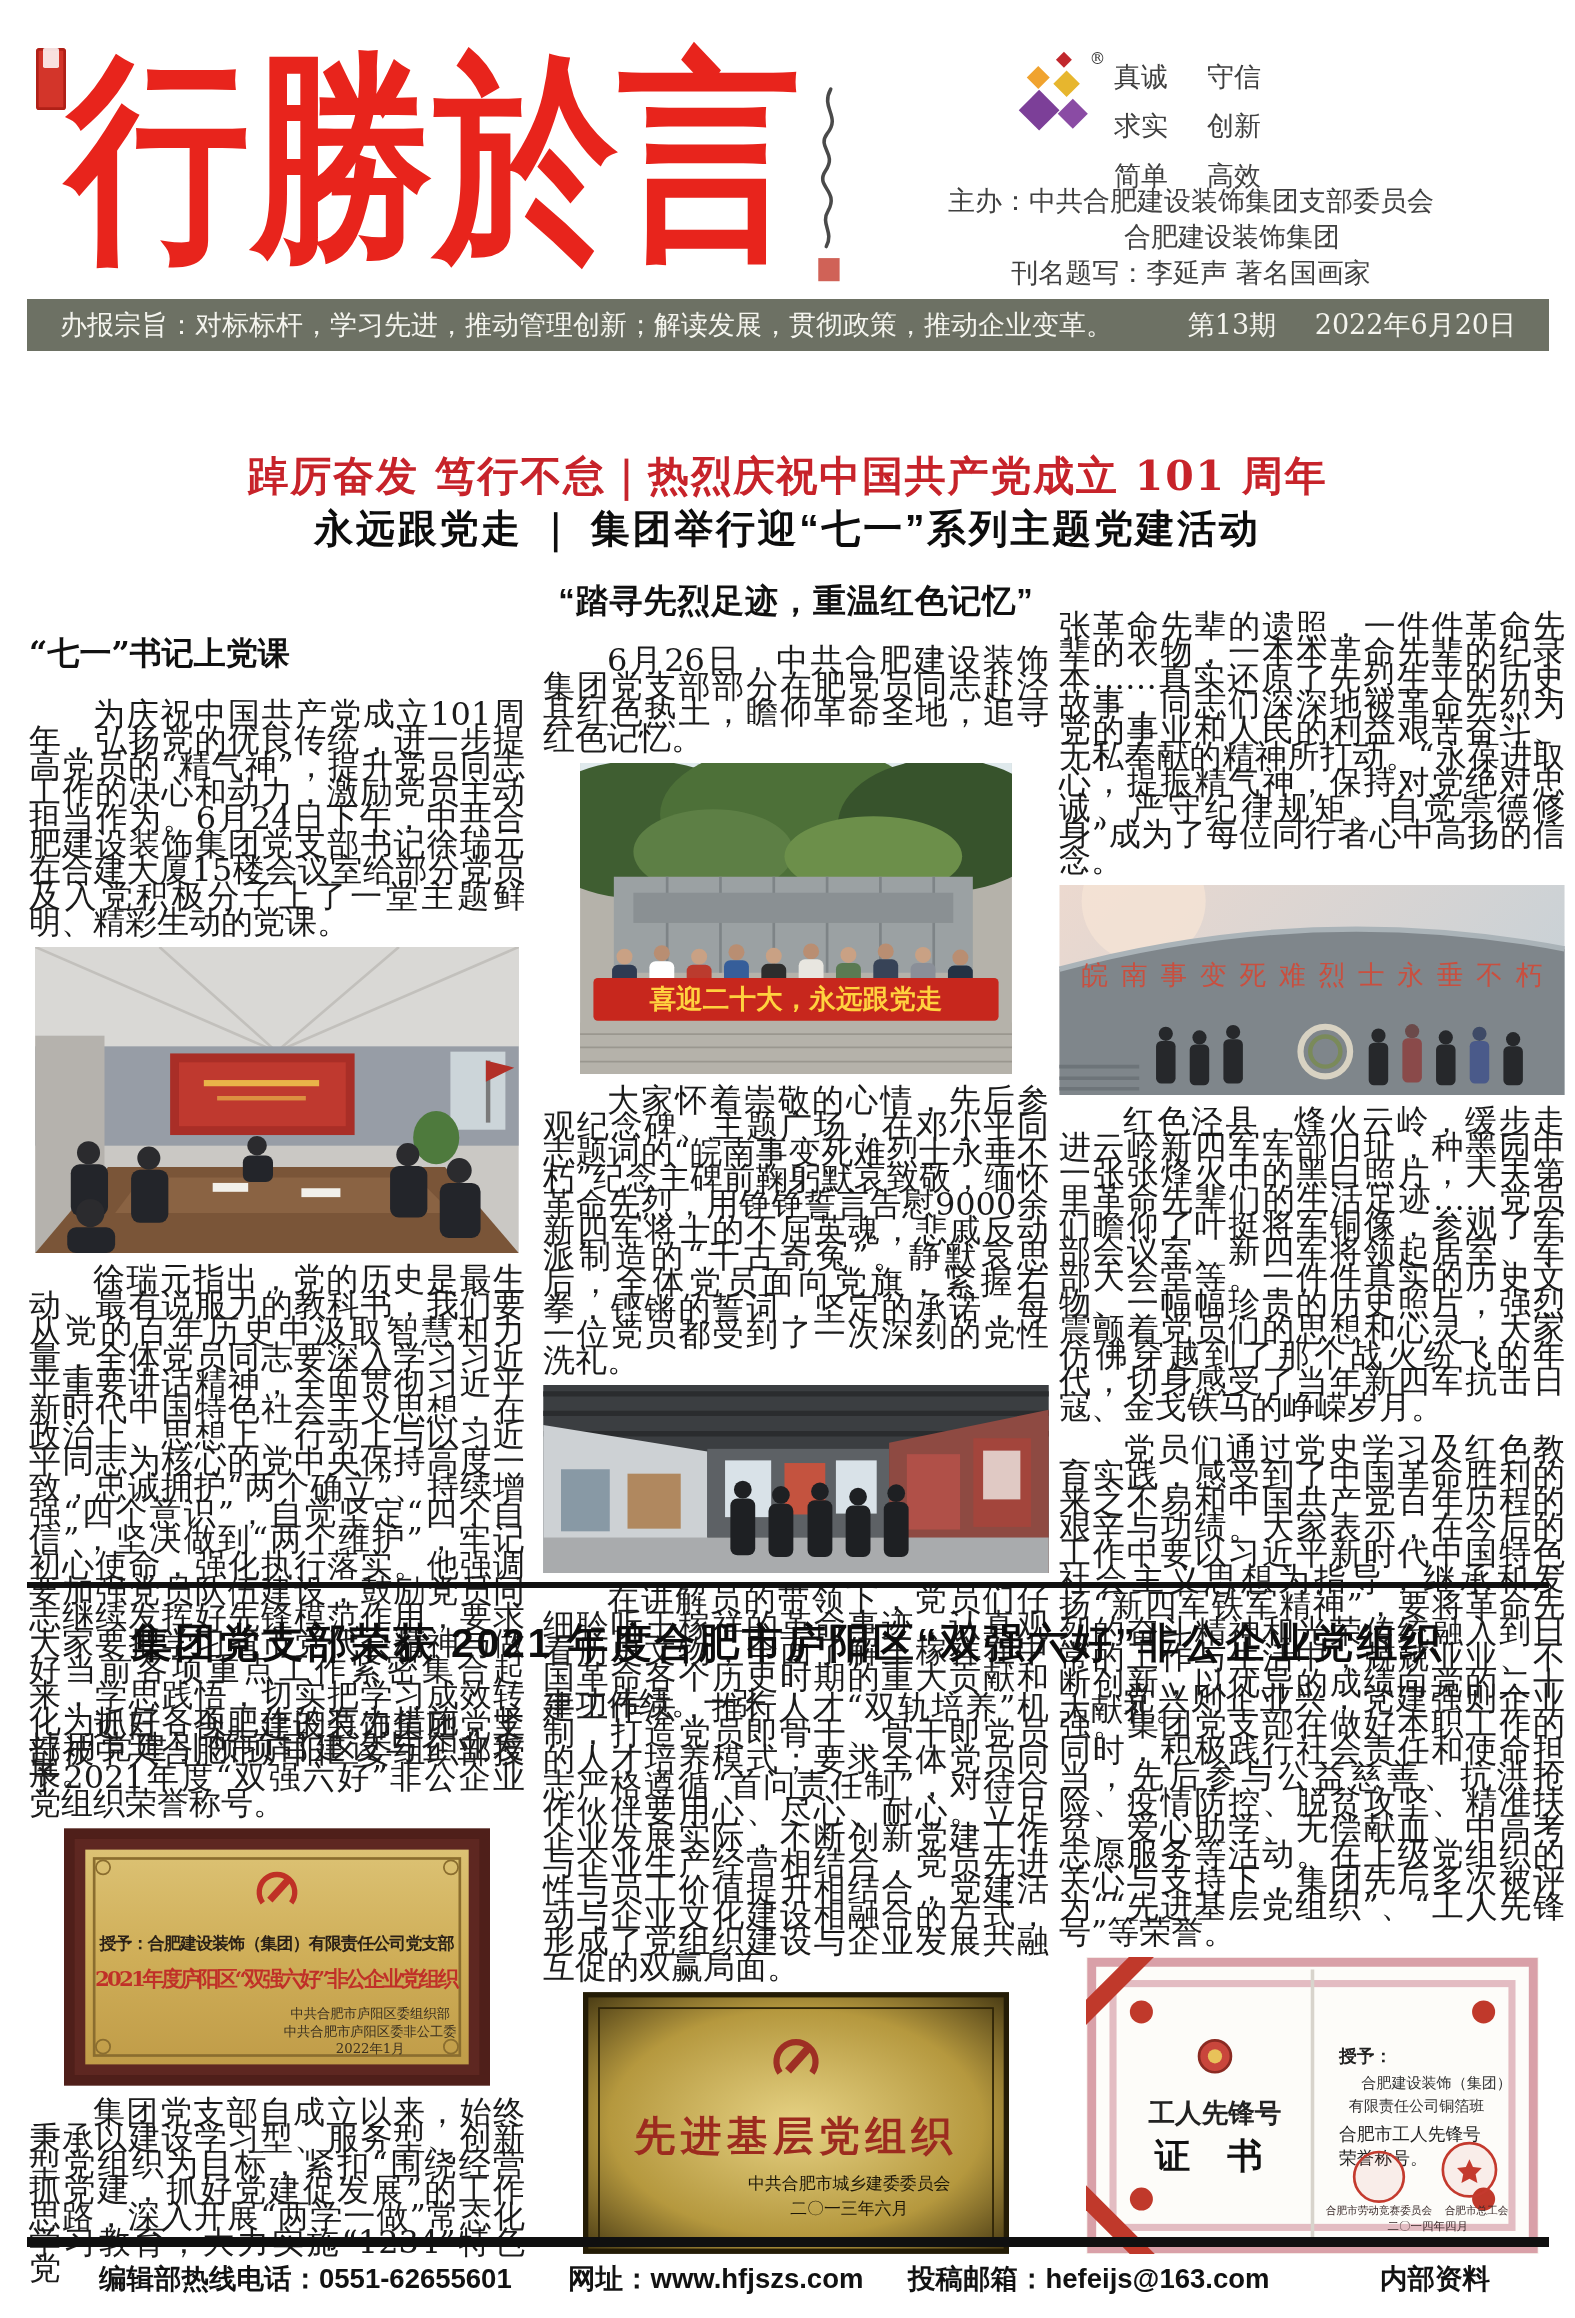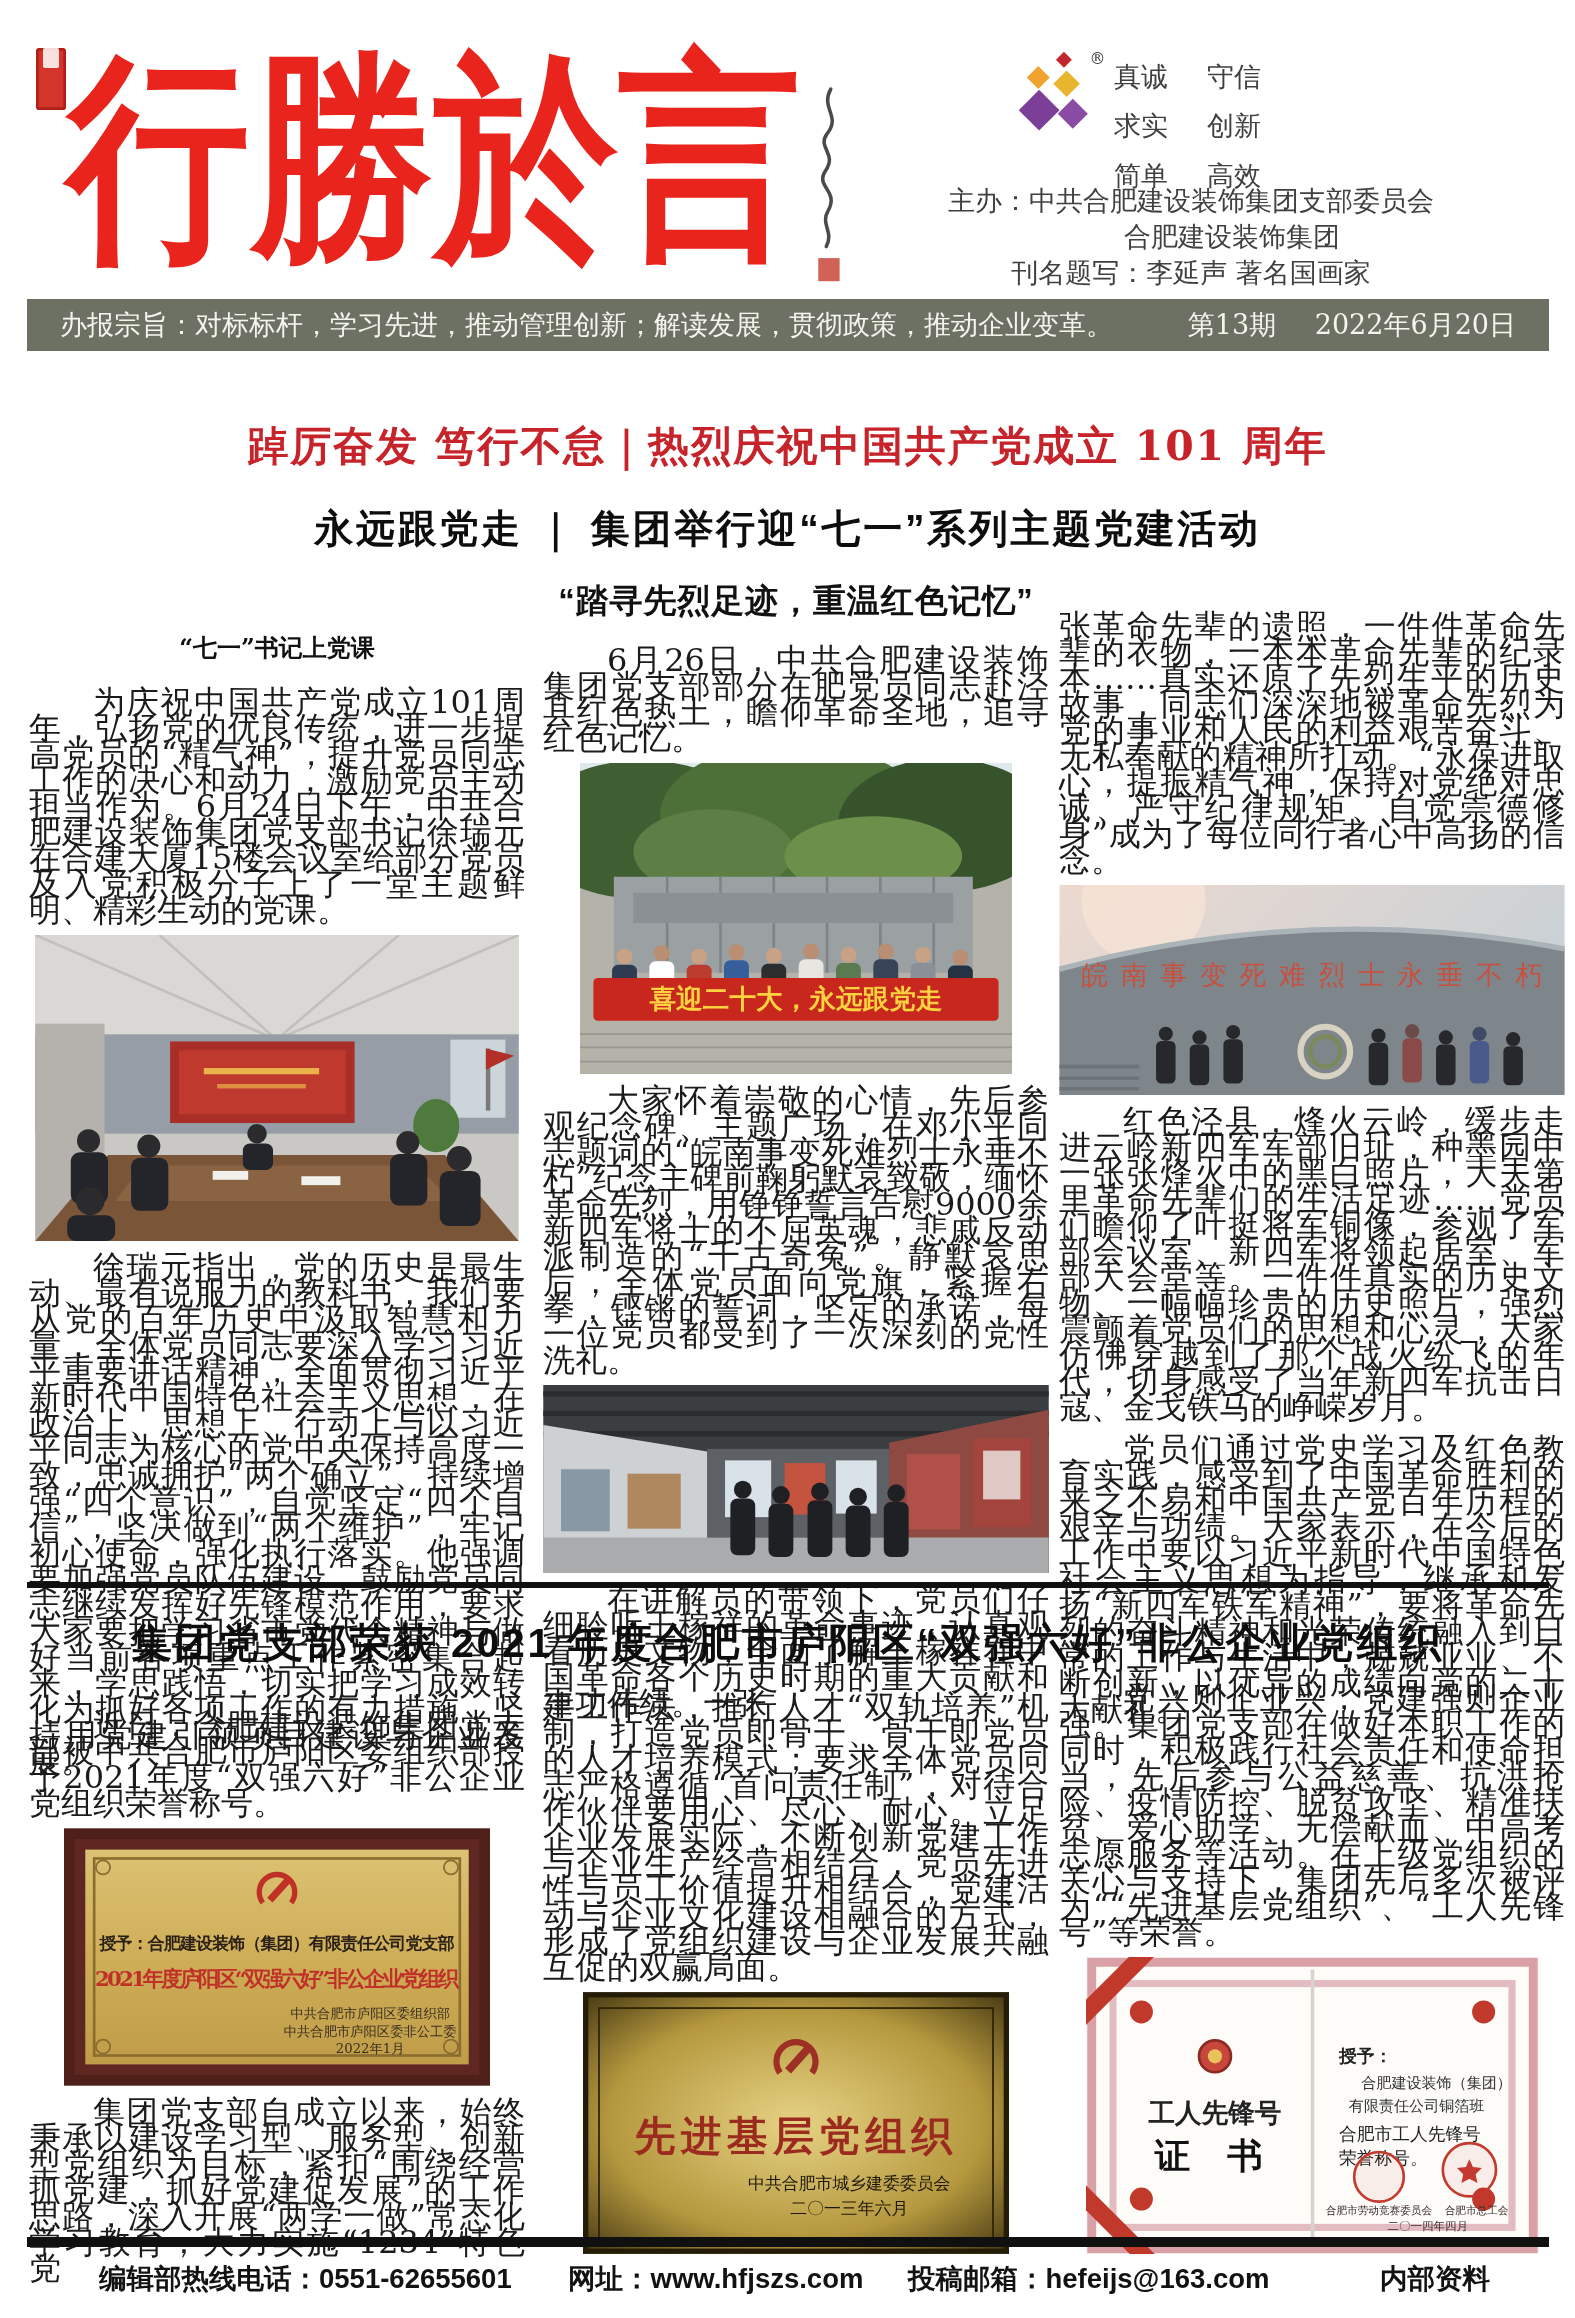--- a/index.html
+++ b/index.html
@@ -13,28 +13,28 @@
   .seal i{display:block;margin:7px auto 0;width:16px;height:19.5px;background:rgba(255,255,255,.85);border-radius:1.8px;}
   .values{display:grid;grid-template-columns:auto auto;column-gap:39px;row-gap:13.3px;
           font-size:27px;color:#404040;}
   .pubinfo{font-size:27px;line-height:36px;color:#404040;white-space:nowrap;text-align:center;}
   .pubinfo .cont{padding-left:82px;}
   
   .bar{background:#6d7164;color:#f5f5ef;font-size:27px;display:flex;justify-content:space-between;
        align-items:center;padding:0 33px;box-sizing:border-box;gap:14px;}
   .bar .right span{margin-left:30px;}
   
-  .red-head{color:#c7232a;font-size:41px;font-weight:700;text-align:center;letter-spacing:1.8px;}
+  .red-head{color:#c7232a;font-size:41px;font-weight:700;text-align:center;letter-spacing:1.8px;margin-top:30px;}
   .black-head{font-family:"Liberation Sans","DejaVu Sans",sans-serif;color:#0d0d0d;font-size:39px;
               font-weight:700;text-align:center;letter-spacing:2.7px;}
   
   .col{position:absolute;}
   .col p{margin:0 0 3.6px;font-size:32px;line-height:26px;text-align:justify;color:#1b1b1b;}
   .indent{text-indent:2em;}
-  .h-serif{font-size:24px;font-weight:700;text-align:center;margin:0 0 25px;color:#111;}
+  .h-serif{font-size:32px;font-weight:700;text-align:left;margin:0 0 25px;color:#111;}
   .h-sans{font-family:Liberation Sans, sans-serif;font-size:33px;font-weight:700;
           text-align:center;margin:0 0 23px;letter-spacing:0.9px;color:#111;}
   .photo{display:block;margin:12.4px auto;}
   .divider{background:#101010;}
   .footer-text{font-family:"Liberation Sans","DejaVu Sans",sans-serif;font-size:27.5px;font-weight:700;
                color:#121212;white-space:nowrap;}
   svg text{font-family:"DejaVu Serif","Liberation Serif",serif;}
 </style>
 </head>
 <body>

